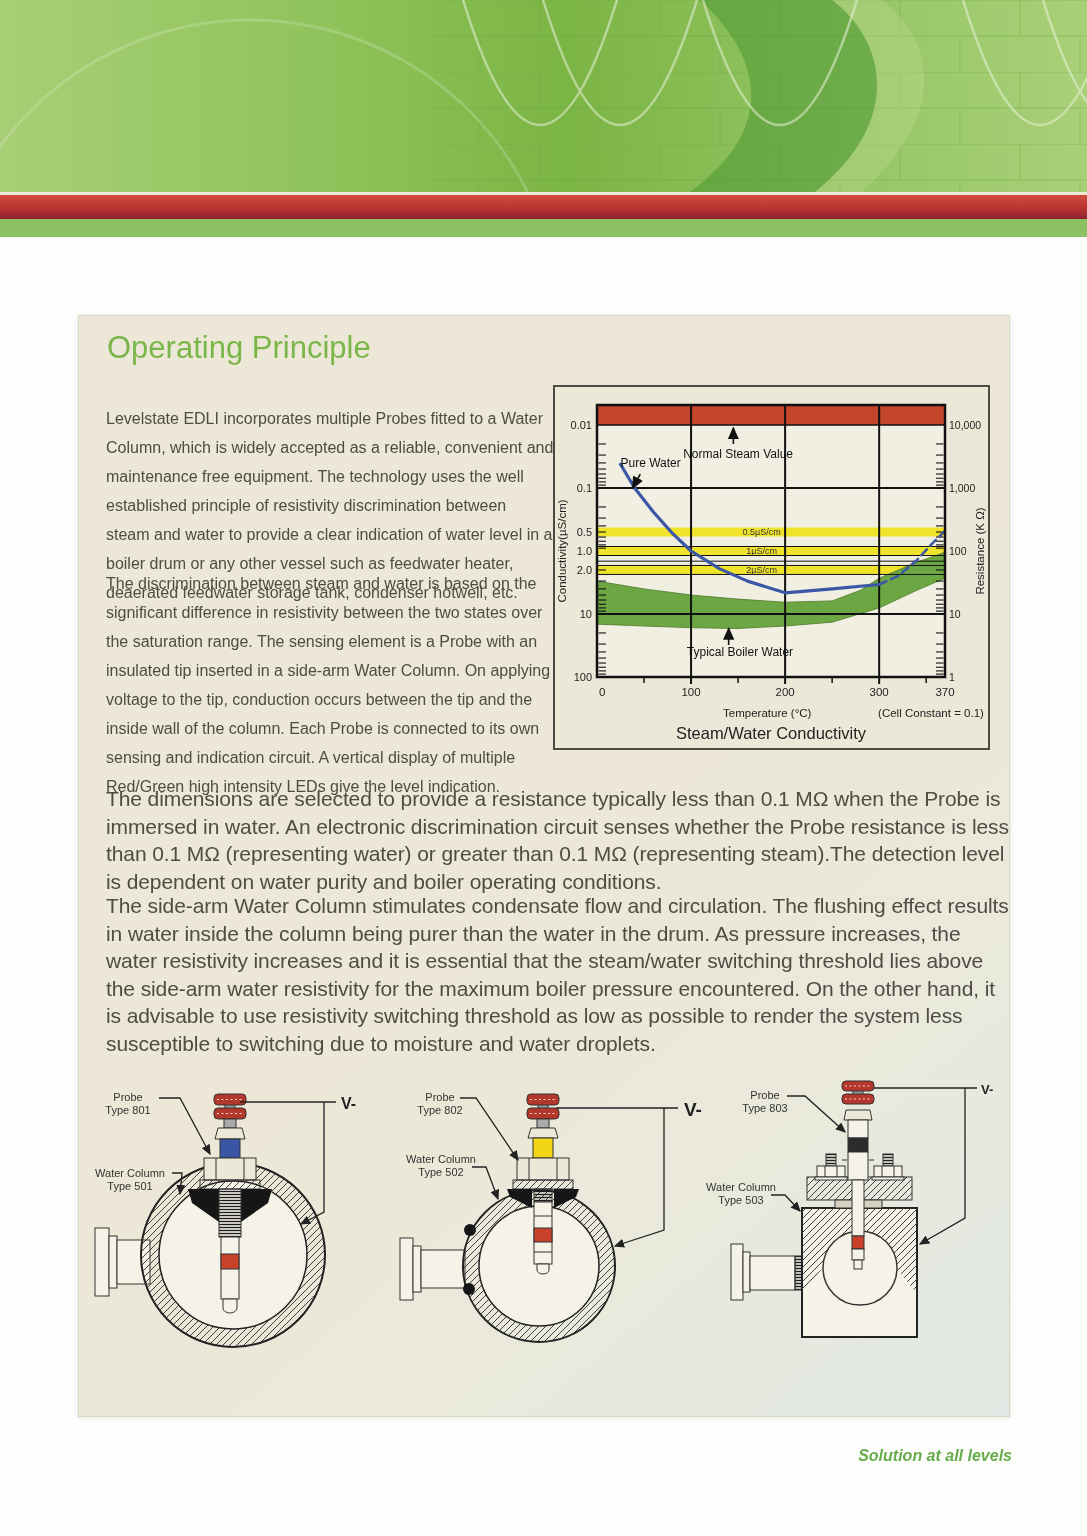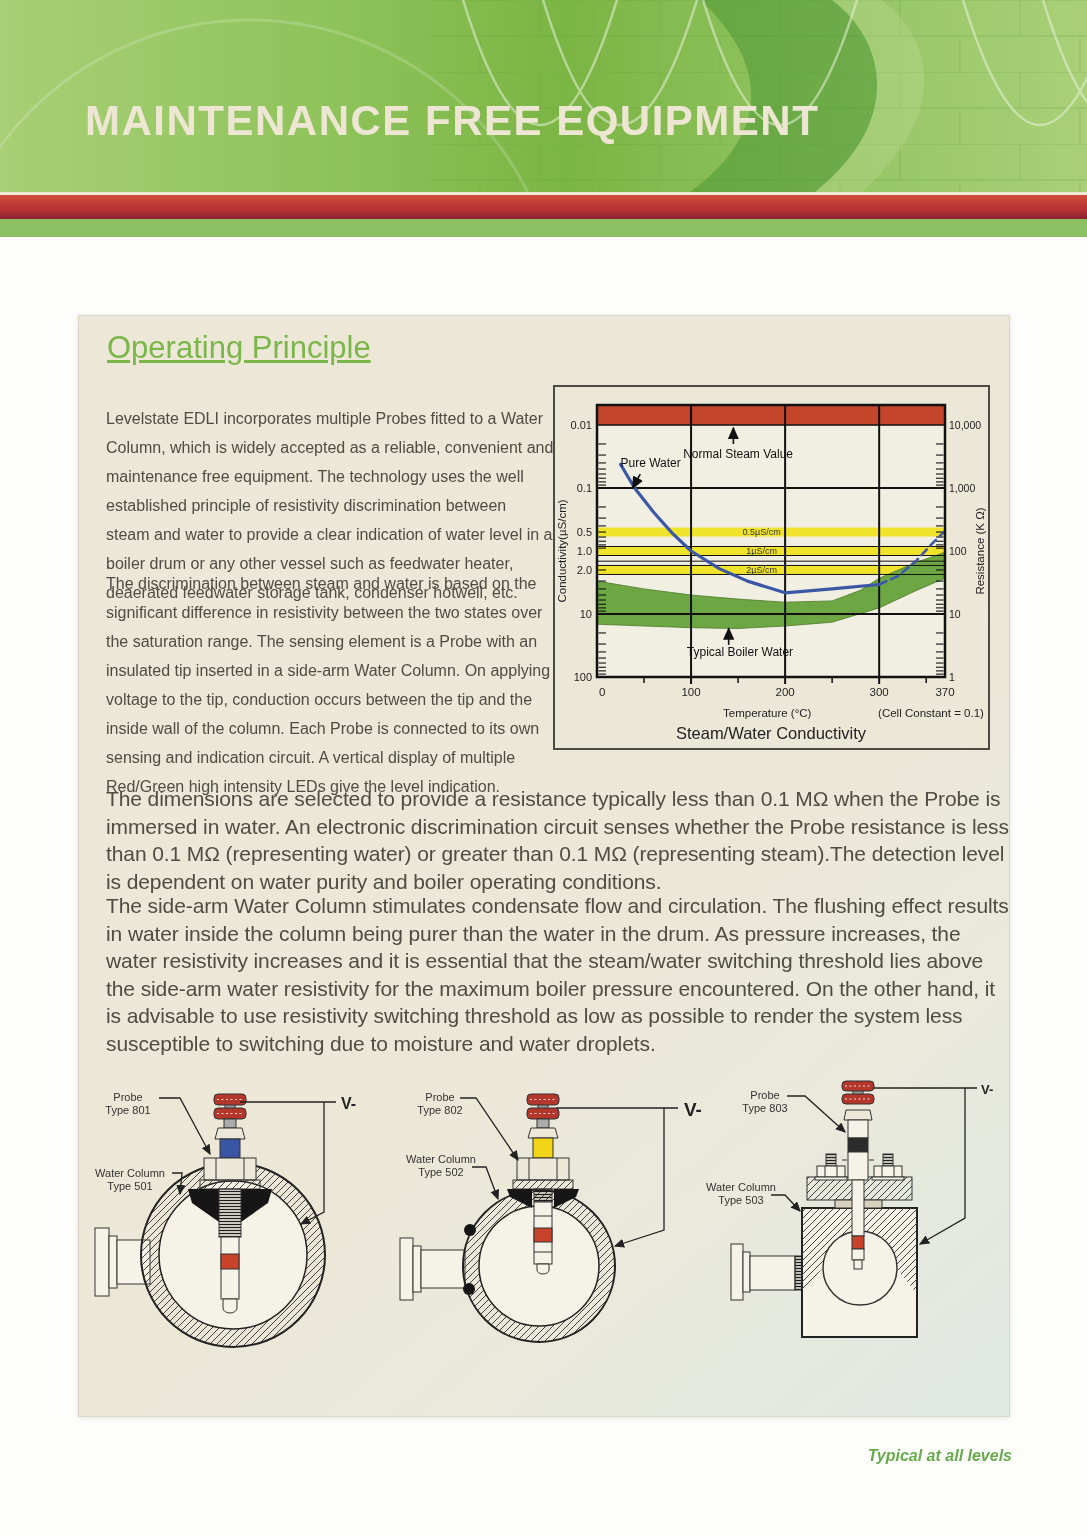--- a/index.html
+++ b/index.html
@@ -10,21 +10,21 @@
   .banner-title{position:absolute;left:85px;top:97px;font-size:42px;font-weight:bold;
         color:#ece6d2;letter-spacing:1.5px;white-space:nowrap;}
   .stripe-cream{position:absolute;left:0;top:192px;width:1087px;height:3px;background:#ede9d4;}
   .stripe-red{position:absolute;left:0;top:195px;width:1087px;height:24px;
         background:linear-gradient(#d14c3c,#b23031 65%,#8c2033);}
   .stripe-green{position:absolute;left:0;top:219px;width:1087px;height:18px;background:#8cc163;}
   
   .panel{position:absolute;left:78px;top:315px;width:932px;height:1102px;
         background:linear-gradient(140deg,#ece7d6 0%,#ece7d6 52%,#e9e9dc 76%,#e0e8e3 100%);
         border:1px solid #ddd8c6;box-shadow:0 1px 5px rgba(0,0,0,.10);box-sizing:border-box;}
-  .heading{position:absolute;left:107px;top:330px;font-size:31px;color:#7bb64b;text-decoration:underline;}
+  .heading{position:absolute;left:107px;top:330px;font-size:31px;color:#7bb64b;}
   .col-para{position:absolute;left:106px;width:448px;font-size:16px;line-height:29px;
         color:#4e4c43;}
   .wide-para{position:absolute;left:106px;width:904px;font-size:21px;line-height:27.5px;
         color:#4e4c43;letter-spacing:-0.1px;}
   #p1{top:404px;} #p2{top:569px;} #p3{top:785px;} #p4{top:892px;}
   .chart-panel{position:absolute;left:553px;top:385px;width:437px;height:365px;
         background:#ece8d8;border:2px solid #4c4a44;box-sizing:border-box;}
   svg.diag{position:absolute;}
   .tagline{position:absolute;right:75px;top:1447px;font-size:16px;font-weight:bold;
         font-style:italic;color:#67ab4b;}
@@ -55,21 +55,20 @@
     <g stroke="#e8f2d8" stroke-width="2.5" fill="none" opacity="0.55">
       <path d="M460,-10 Q540,260 620,-10"></path>
       <path d="M540,-10 Q620,260 700,-10"></path>
       <path d="M700,-10 Q780,260 860,-10"></path>
       <path d="M960,-10 Q1040,260 1120,-10"></path>
       <path d="M1040,-10 Q1120,260 1200,-10"></path>
       <path d="M1245,-10 Q1325,260 1405,-10"></path>
     </g>
     <circle cx="250" cy="330" r="310" fill="none" stroke="#ffffff" stroke-width="3" opacity="0.18"></circle>
   </svg>
-  <div class="banner-title">MAINTENANCE FREE EQUIPMENT</div>
   <div class="stripe-cream"></div>
   <div class="stripe-red"></div>
   <div class="stripe-green"></div>
 
   <div class="panel"></div>
   <div class="heading">Operating Principle</div>
   <div class="col-para" id="p1">Levelstate EDLI incorporates multiple Probes fitted to a Water Column, which is widely accepted as a reliable, convenient and maintenance free equipment. The technology uses the well established principle of resistivity discrimination between steam and water to provide a clear indication of water level in a boiler drum or any other vessel such as feedwater heater, deaerated feedwater storage tank, condenser hotwell, etc.</div>
   <div class="col-para" id="p2">The discrimination between steam and water is based on the significant difference in resistivity between the two states over the saturation range. The sensing element is a Probe with an insulated tip inserted in a side-arm Water Column. On applying voltage to the tip, conduction occurs between the tip and the inside wall of the column. Each Probe is connected to its own sensing and indication circuit. A vertical display of multiple Red/Green high intensity LEDs give the level indication.</div>
   <div class="wide-para" id="p3">The dimensions are selected to provide a resistance typically less than 0.1 MΩ when the Probe is immersed in water. An electronic discrimination circuit senses whether the Probe resistance is less than 0.1 MΩ (representing water) or greater than 0.1 MΩ (representing steam).The detection level is dependent on water purity and boiler operating conditions.</div>
   <div class="wide-para" id="p4">The side-arm Water Column stimulates condensate flow and circulation. The flushing effect results in water inside the column being purer than the water in the drum. As pressure increases, the water resistivity increases and it is essential that the steam/water switching threshold lies above the side-arm water resistivity for the maximum boiler pressure encountered. On the other hand, it is advisable to use resistivity switching threshold as low as possible to render the system less susceptible to switching due to moisture and water droplets.</div>
@@ -385,14 +384,14 @@
     </g>
     <g stroke="#222" fill="none" stroke-width="1.3">
       <polyline points="82,18 100,18 140,54" marker-end="url(#ar3)"></polyline>
       <polyline points="66,117 80,117 95,133" marker-end="url(#ar3)"></polyline>
       <polyline points="169,10 272,10"></polyline>
       <polyline points="260,10 260,140 215,166" marker-end="url(#ar3)"></polyline>
     </g>
     <text x="276" y="16" font-size="13" font-weight="600" fill="#222">V-</text>
   </svg>
 
-  <div class="tagline">Typical at all levels</div>
+  <div class="tagline">Solution at all levels</div>
 </div>
 
 </body></html>

